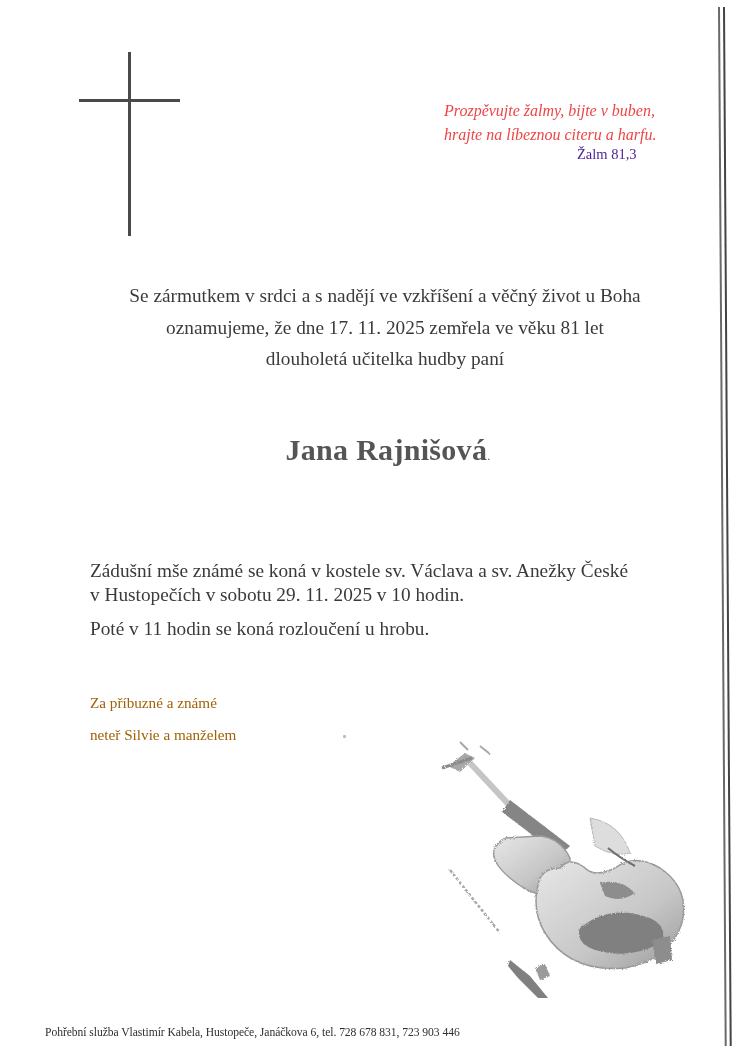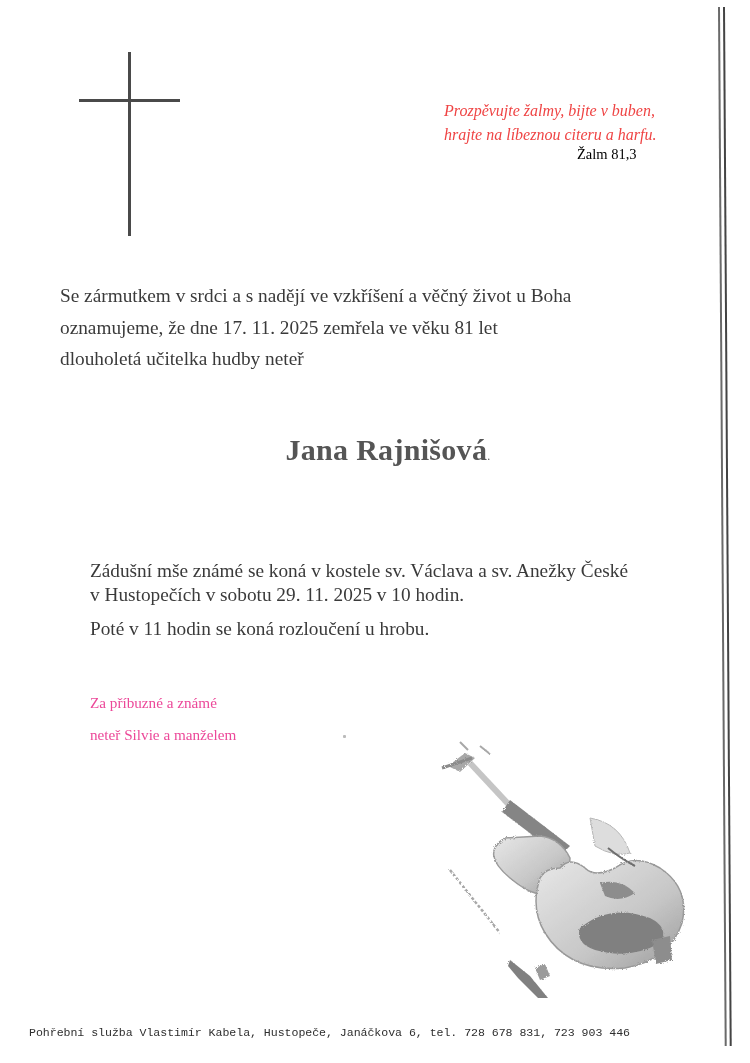--- a/index.html
+++ b/index.html
@@ -11,39 +11,39 @@
   .cross-h { position: absolute; left: 79px; top: 99px; width: 101px; height: 3px; background: #4a4a4a; }
 
   
   .border-line { position: absolute; top: 7px; width: 2px; height: 1039px; background: #555; transform-origin: top left; transform: rotate(-0.37deg); }
   .border-line.l1 { left: 718px; background: #6a6a6a; }
   .border-line.l2 { left: 723px; background: #444; }
 
   
   .psalm { position: absolute; left: 444px; top: 99px; width: 250px; font-style: italic; font-size: 16px; line-height: 24px; color: #ef4444; }
   .psalm .line { white-space: nowrap; display: block; }
-  .psalm-ref { position: absolute; left: 577px; top: 146px; font-size: 14.5px; color: #000000; white-space: nowrap; }
+  .psalm-ref { position: absolute; left: 577px; top: 146px; font-size: 14.5px; color: #4c1d95; white-space: nowrap; }
 
   
-  .announce { position: absolute; left: 60px; width: 650px; top: 280px; text-align: left; font-size: 19.3px; line-height: 31.5px; color: #3a3a3a; }
+  .announce { position: absolute; left: 60px; width: 650px; top: 280px; text-align: center; font-size: 19.3px; line-height: 31.5px; color: #3a3a3a; }
   .announce .line { display: block; white-space: nowrap; }
 
   .name { position: absolute; left: 0; width: 776px; top: 433px; text-align: center; font-weight: bold; font-size: 30px; color: #555; letter-spacing: 0.3px; }
   .name .dot { font-size: 12px; font-weight: normal; }
 
   .mass { position: absolute; left: 90px; top: 559px; font-size: 19.3px; line-height: 24px; color: #3a3a3a; }
   .mass .line { display: block; white-space: nowrap; }
   .after { position: absolute; left: 90px; top: 618px; font-size: 19.3px; color: #3a3a3a; white-space: nowrap; text-align: center; }
 
-  .sign { position: absolute; left: 90px; top: 687px; font-size: 15.2px; line-height: 32px; color: #ec4899; }
+  .sign { position: absolute; left: 90px; top: 687px; font-size: 15.2px; line-height: 32px; color: #a16207; }
   .sign .line { display: block; white-space: nowrap; }
 
   .violin { position: absolute; left: 420px; top: 728px; width: 270px; height: 270px; }
 
-  .footer { position: absolute; left: 29px; top: 1026px; font-family: Liberation Mono, monospace; font-size: 11.6px; color: #2e2e2e; white-space: nowrap; letter-spacing: -0.05px; }
+  .footer { position: absolute; left: 45px; top: 1026px; font-family: Liberation Serif, serif; font-size: 11.6px; color: #2e2e2e; white-space: nowrap; letter-spacing: -0.05px; }
 
   .speck { position: absolute; width: 3px; height: 3px; background: #bbb; border-radius: 1px; }
 </style>
 </head>
 <body>
 
 <div>
   <div class="cross-v"></div>
   <div class="cross-h"></div>
 </div>
@@ -53,21 +53,21 @@
 
 <div class="psalm">
   <span class="line">Prozpěvujte žalmy, bijte v buben,</span>
   <span class="line">hrajte na líbeznou citeru a harfu.</span>
 </div>
 <div class="psalm-ref">Žalm 81,3</div>
 
 <div class="announce">
   <span class="line">Se zármutkem v srdci a s nadějí ve vzkříšení a věčný život u Boha</span>
   <span class="line">oznamujeme, že dne 17. 11. 2025 zemřela ve věku 81 let</span>
-  <span class="line">dlouholetá učitelka hudby neteř</span>
+  <span class="line">dlouholetá učitelka hudby paní</span>
 </div>
 
 <div class="name"><span>Jana Rajnišová</span><span class="dot">.</span></div>
 
 <div class="mass">
   <span class="line">Zádušní mše známé se koná v kostele sv. Václava a sv. Anežky České</span>
   <span class="line">v Hustopečích v sobotu 29. 11. 2025 v 10 hodin.</span>
 </div>
 <div class="after">Poté v 11 hodin se koná rozloučení u hrobu.</div>
 

